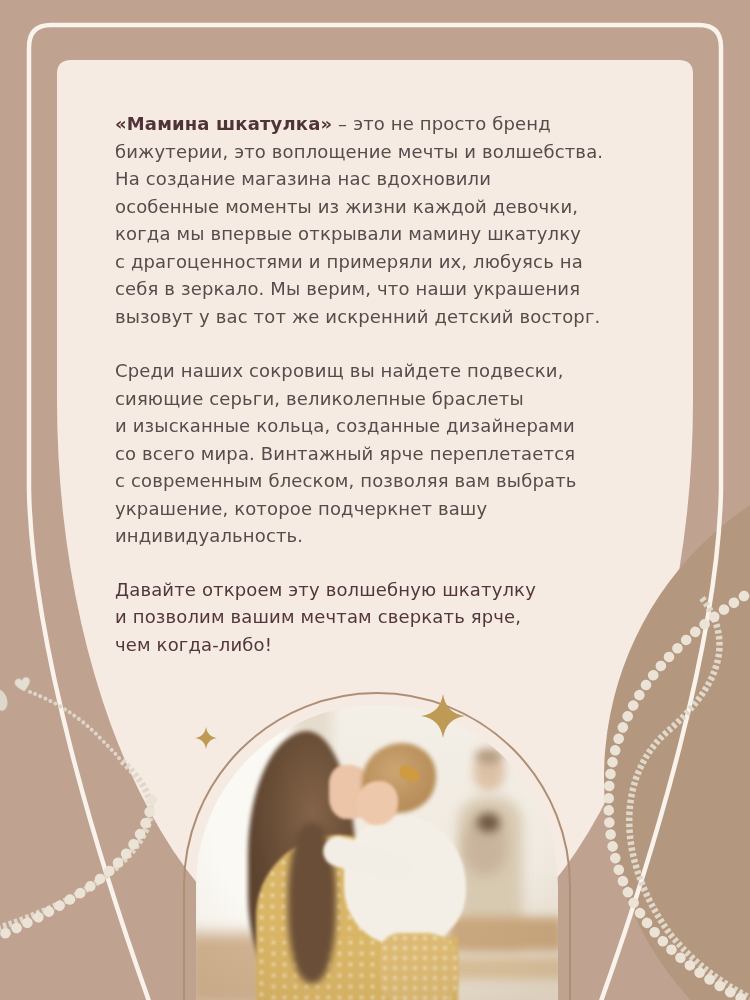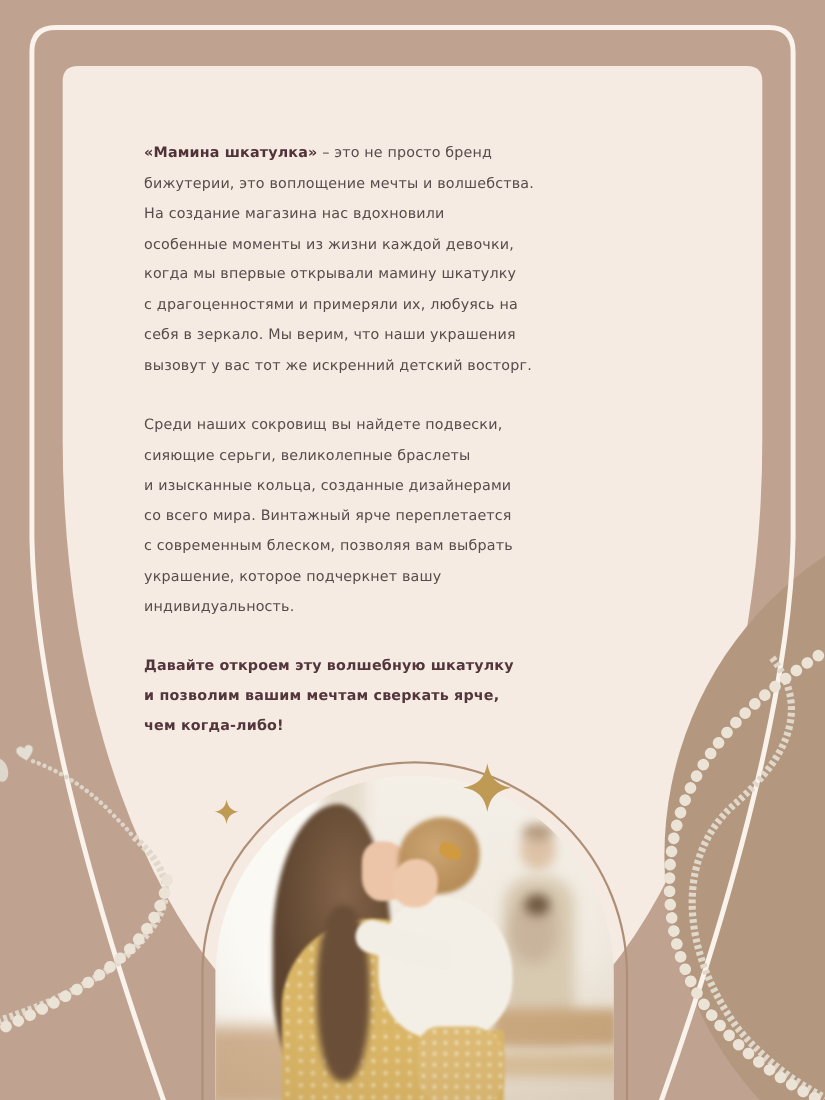--- a/index.html
+++ b/index.html
@@ -14,25 +14,25 @@
     background:var(--background);
     font-family:"DejaVu Sans","Liberation Sans",sans-serif;
   }
   svg.decor{position:absolute;left:0;top:0;width:750px;height:1000px;display:block;}
   svg.decor.top{z-index:6;}
   
   .text-block{
     position:absolute; left:115px; top:110px; width:548px; z-index:3;
   }
   .text-block p{
-    margin:16px; font-size:13px; line-height:27.5px; letter-spacing:.15px;
+    margin:0; font-size:18px; line-height:27.5px; letter-spacing:.15px;
     color:var(--body-text); white-space:pre-line;
   }
   .text-block .p2{margin-top:27px;}
-  .text-block .p3{margin-top:26px; font-weight:bold; color:var(--highlight-text);}
+  .text-block .p3{margin-top:26px; font-weight:normal; color:var(--highlight-text);}
   .text-block strong{color:var(--brand-text); font-weight:bold;}
   
   .photo{
     position:absolute; left:196px; top:705px; width:362px; height:295px; margin:0;
     border-radius:181px 181px 0 0; overflow:hidden; z-index:5;
     background:linear-gradient(180deg,#f4efe7 0%,#f0eae0 55%,#e7dccb 100%);
   }
   .photo .piece{position:absolute;}
   .window-light{left:-10px;top:0;width:130px;height:300px;background:#fbf9f4;filter:blur(9px);}
   .pillar{left:96px;top:-8px;width:40px;height:150px;background:#e6dccd;filter:blur(6px);}

